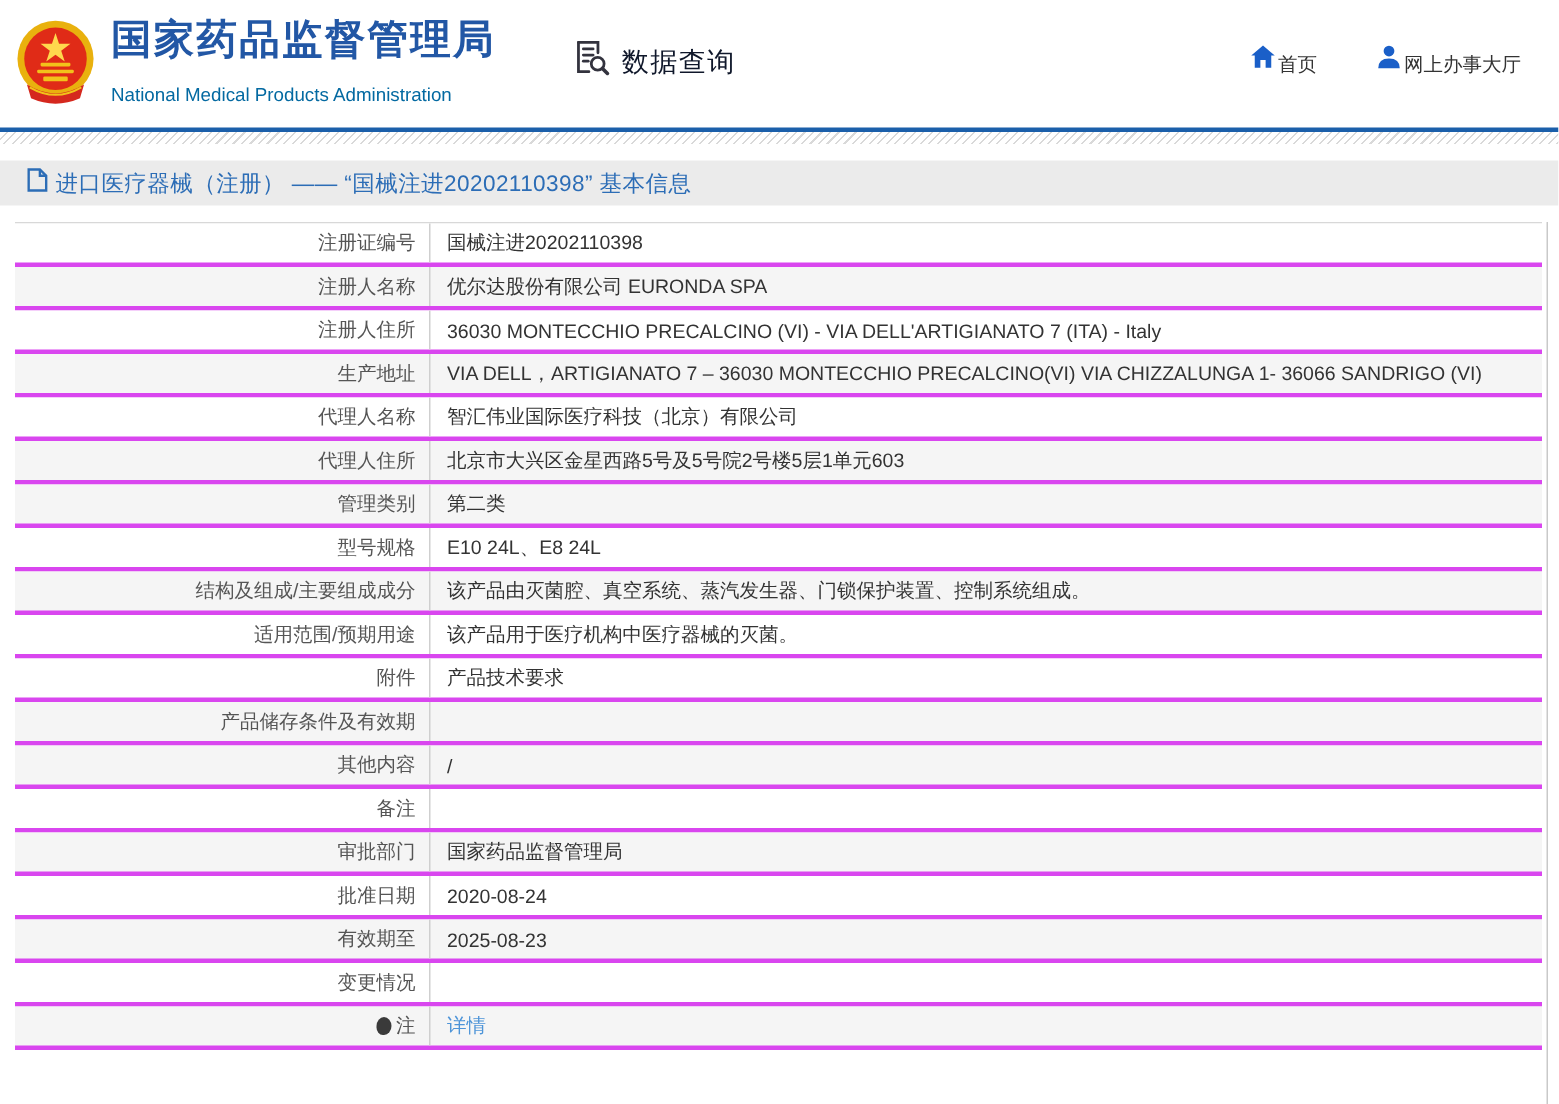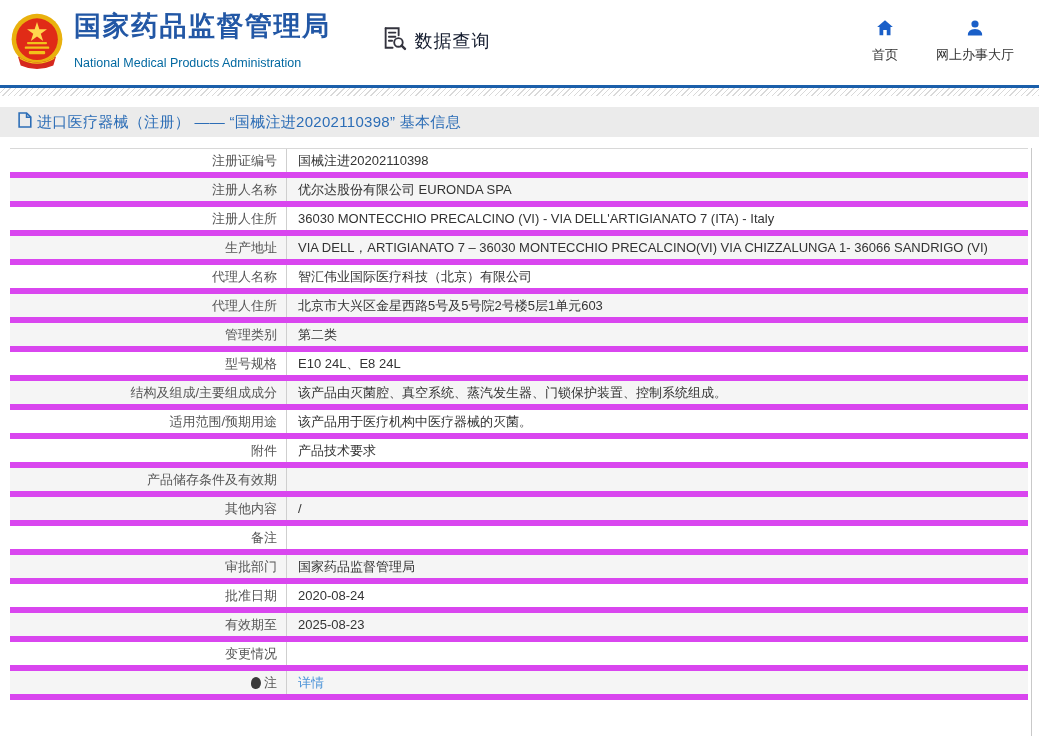--- a/index.html
+++ b/index.html
@@ -22,21 +22,21 @@
     font-size: 27px; font-weight: bold; color: #2257a5; letter-spacing: 1.5px;
     line-height: 1.15;
   }
   .title-en { font-size: 12.5px; color: #0369a1; margin-top: 14px; }
   .data-query {
     display: flex; align-items: center; margin-left: 42px; cursor: pointer;
   }
   .data-query span { font-size: 18px; color: #0f172a; margin-left: 8px; letter-spacing: 1px; }
   .header-nav { margin-left: auto; display: flex; gap: 38px; }
   .nav-item {
-    display: flex; flex-direction: column; align-items: center; cursor: pointer;
+    display: flex; flex-direction: row; align-items: center; cursor: pointer;
   }
   .nav-item .label { font-size: 13px; color: #333; margin-top: 4px; white-space: nowrap; }
 
   
   .blue-rule { height: 3px; background: #1b5faa; }
   .hatch-band {
     height: 8px;
     background: repeating-linear-gradient(135deg, #ffffff 0 3px, #d9d9d9 3px 4px);
   }
 
@@ -48,21 +48,21 @@
   .breadcrumb-bar .crumb-text {
     font-size: 15px; color: #2c6db6; margin-left: 5px; letter-spacing: 0.3px;
   }
 
   
   .info-table {
     margin: 11px 10px 0 10px; width: 1018px;
     border-top: 1px solid #d8d8d8;
   }
   .trow {
-    display: flex; height: 29px; border-bottom: 6px solid #d946ef;
+    display: flex; height: 29px; border-bottom: 3px solid #d946ef;
     background: #fff; align-items: stretch;
   }
   .trow.alt { background: #f5f5f5; }
   .tlabel {
     width: 277px; flex: 0 0 auto; text-align: right;
     padding: 0 9px 0 4px; font-size: 13px; color: #555;
     display: flex; justify-content: flex-end; align-items: center;
     border-right: 1px solid #cfcfcf;
   }
   .tvalue {

